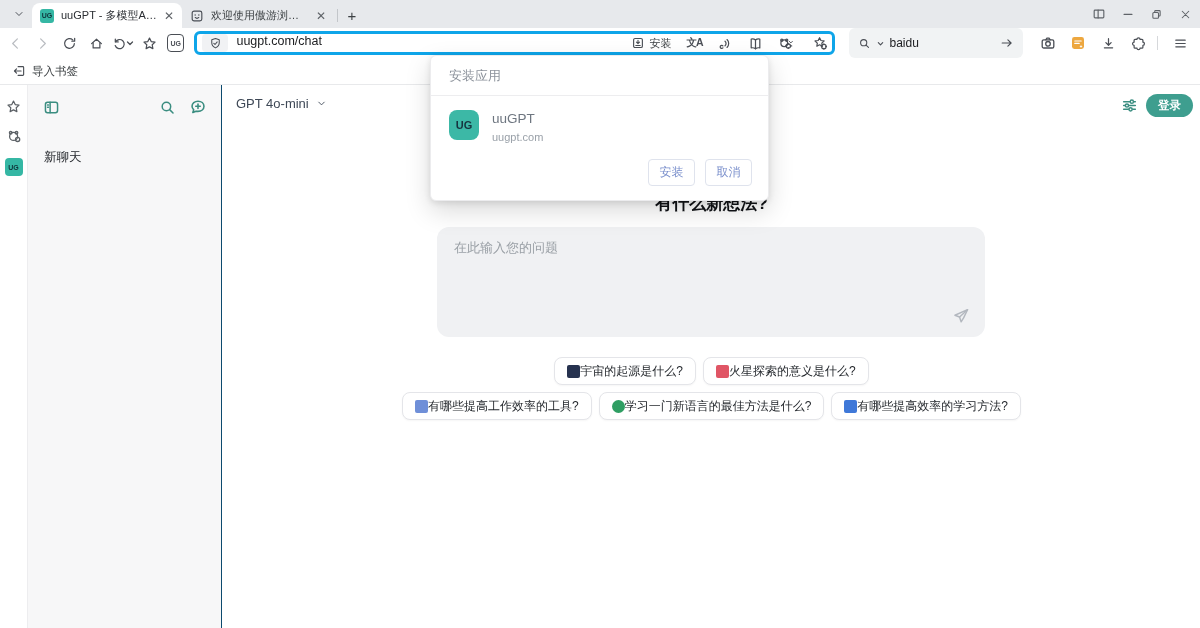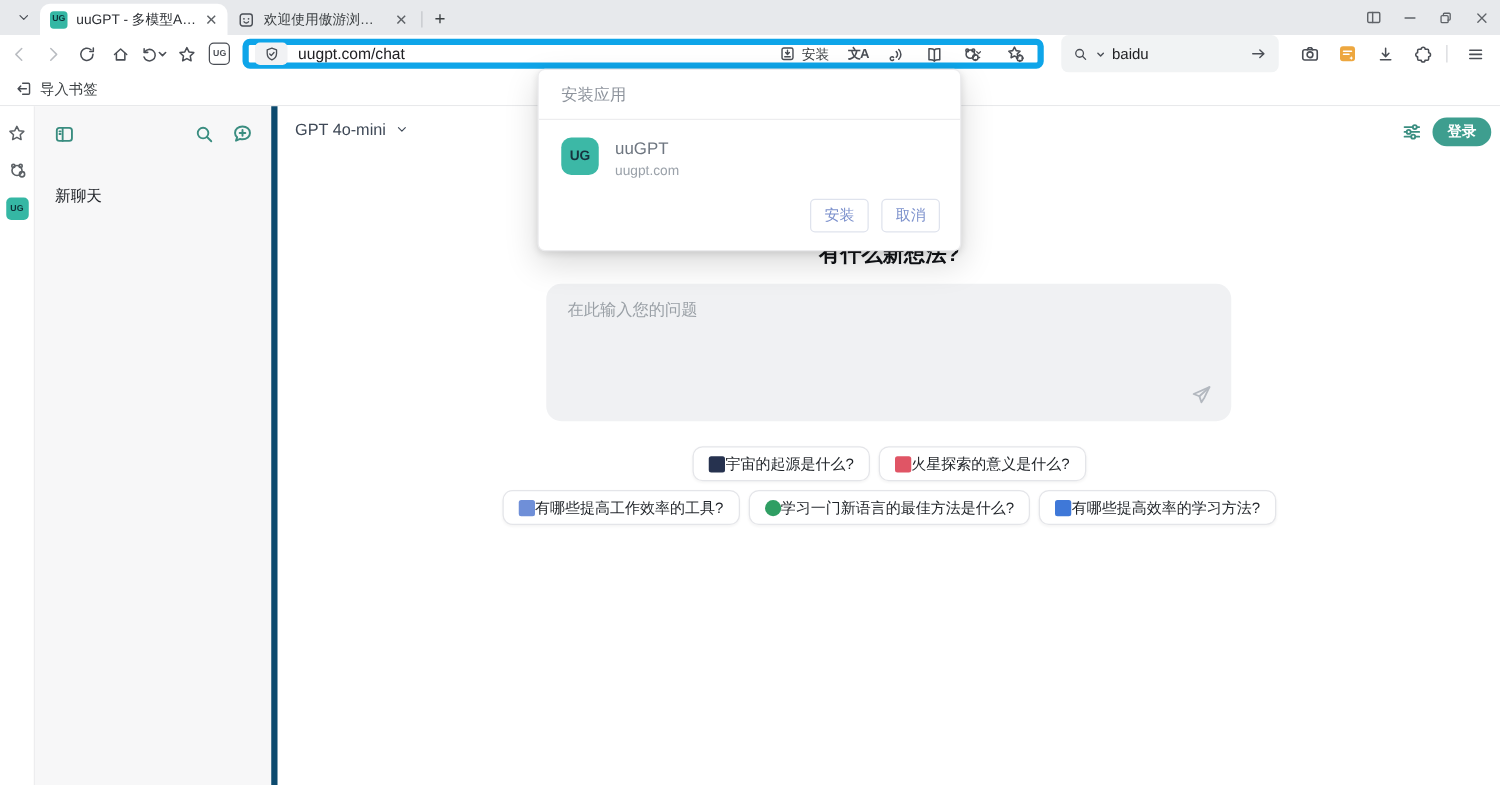--- a/index.html
+++ b/index.html
@@ -24,41 +24,41 @@
   .tab-sep { width:1px; height:13px; background:#c3c6ca; margin:0 3px 6px 3px; }
   .newtab { width:22px; height:22px; margin-bottom:2px; display:flex; align-items:center; justify-content:center; font-size:15px; color:#3c4043; }
   .win-controls { margin-left:auto; display:flex; align-items:center; height:28px; }
   .win-btn { width:29px; height:28px; display:flex; align-items:center; justify-content:center; }
 
   
   .toolbar { position:absolute; top:28px; left:0; right:0; height:30px; background:#fff; display:flex; align-items:center; }
   .nav-btn { width:24px; height:24px; margin-left:3px; display:flex; align-items:center; justify-content:center; border-radius:4px; }
   .undo-wrap { display:flex; align-items:center; margin-left:3px; }
   .ext-badge { width:18px; height:18px; margin-left:6px; border:1.4px solid #4a4e55; border-radius:4px; font-size:7px; font-weight:bold; color:#4a4e55; display:flex; align-items:center; justify-content:center; }
-  .omnibox { margin-left:10px; width:662px; height:24px; border:5px solid #0ea5e9; border-radius:6px; display:flex; align-items:center; padding:0 10px 0 5px; }
+  .omnibox { margin-left:10px; width:662px; height:24px; border:3px solid #0ea5e9; border-radius:6px; display:flex; padding:0 4px 0 5px; }
   .shield-chip { display:flex; align-items:center; justify-content:center; width:26px; height:18px; background:#f1f2f4; border-radius:4px; }
   .url-text { margin-left:8px; font-size:12.5px; color:#202124; }
   .omni-right { margin-left:auto; display:flex; align-items:center; gap:15px; }
   .install-chip { display:flex; align-items:center; gap:4px; font-size:11px; color:#3c4043; }
   .glyph-ic { font-size:10.5px; color:#4a4e55; font-weight:bold; letter-spacing:-1px; }
   .searchbox { margin-left:14px; width:180px; height:30px; background:#f1f3f4; border-radius:6px; display:flex; align-items:center; padding:0 9px; gap:6px; }
   .searchbox input { flex:1; border:none; background:transparent; outline:none; font-size:12px; color:#202124; font-family:inherit; width:60px; }
   .tool-right { display:flex; align-items:center; margin-left:10px; margin-right:8px; gap:3px; }
   .tool-sep { width:1px; height:14px; background:#d6d8db; margin:0 4px; }
 
   
   .bookmarkbar { position:absolute; top:58px; left:0; right:0; height:27px; background:#fff; border-bottom:1px solid #e8e9eb; display:flex; align-items:center; padding-left:12px; gap:6px; }
   .bm-label { font-size:11.5px; color:#3c4043; }
 
   
   .rail { position:absolute; top:85px; left:0; bottom:0; width:28px; background:#fff; border-right:1px solid #ededef; display:flex; flex-direction:column; align-items:center; padding-top:14px; gap:14px; }
   .rail .ic svg { stroke:#5c6166; }
   .rail-avatar { width:18px; height:18px; border-radius:4px; background:#35b7a4; color:#0e3238; font-size:7px; font-weight:bold; display:flex; align-items:center; justify-content:center; }
 
-  .sidebar { position:absolute; top:85px; left:28px; bottom:0; width:194px; background:#f7f7f8; border-right:5px solid #0c4a6e; }
+  .sidebar { position:absolute; top:85px; left:28px; bottom:0; width:194px; background:#f7f7f8; border-right:1px solid #0c4a6e; }
   .sb-top { display:flex; align-items:center; padding:13px 14px 0 15px; }
   .sb-spacer { flex:1; }
   .sb-top .ic { margin-left:13px; }
   .sb-top .ic:first-child { margin-left:0; }
   .new-chat { margin:33px 0 0 16px; font-size:12.5px; color:#23262b; }
 
   .main { position:absolute; top:85px; left:223px; right:0; bottom:0; background:#fff; }
   .model-select { position:absolute; top:11px; left:13px; display:flex; align-items:center; gap:7px; font-size:13px; color:#3e4856; }
   .main-actions { position:absolute; top:9px; right:7px; display:flex; align-items:center; gap:8px; }
   .login-btn { height:23px; padding:0 12px; border:none; border-radius:12px; background:#3e9e8f; color:#fff; font-size:11.5px; font-weight:bold; font-family:inherit; }

